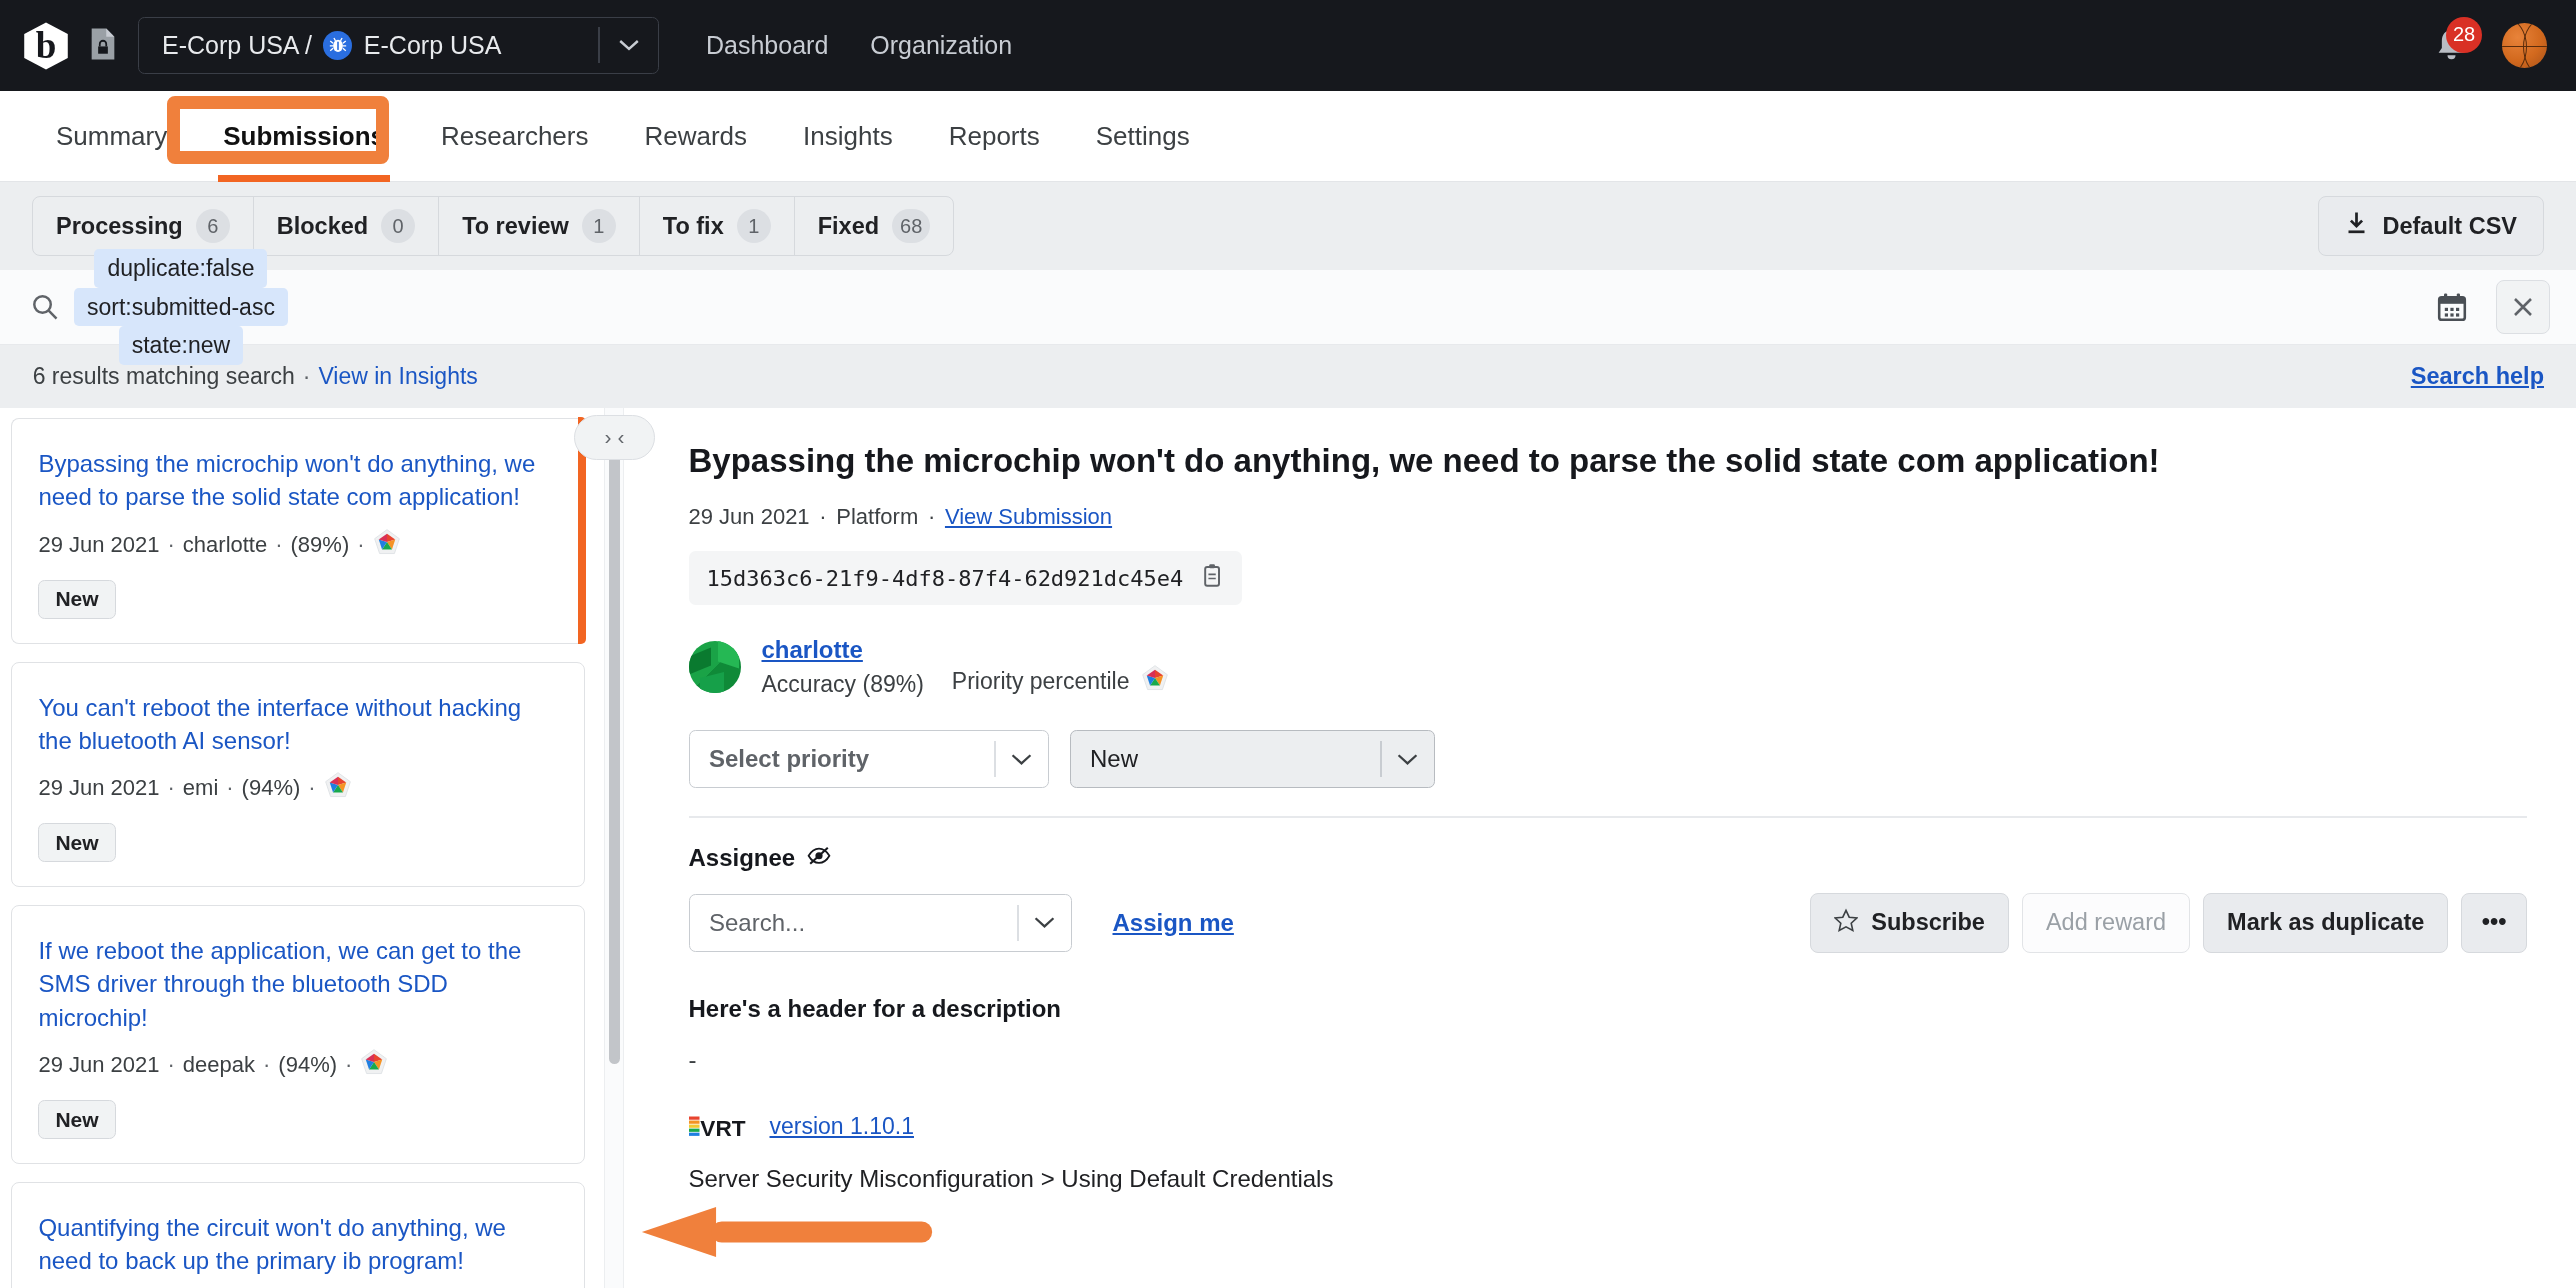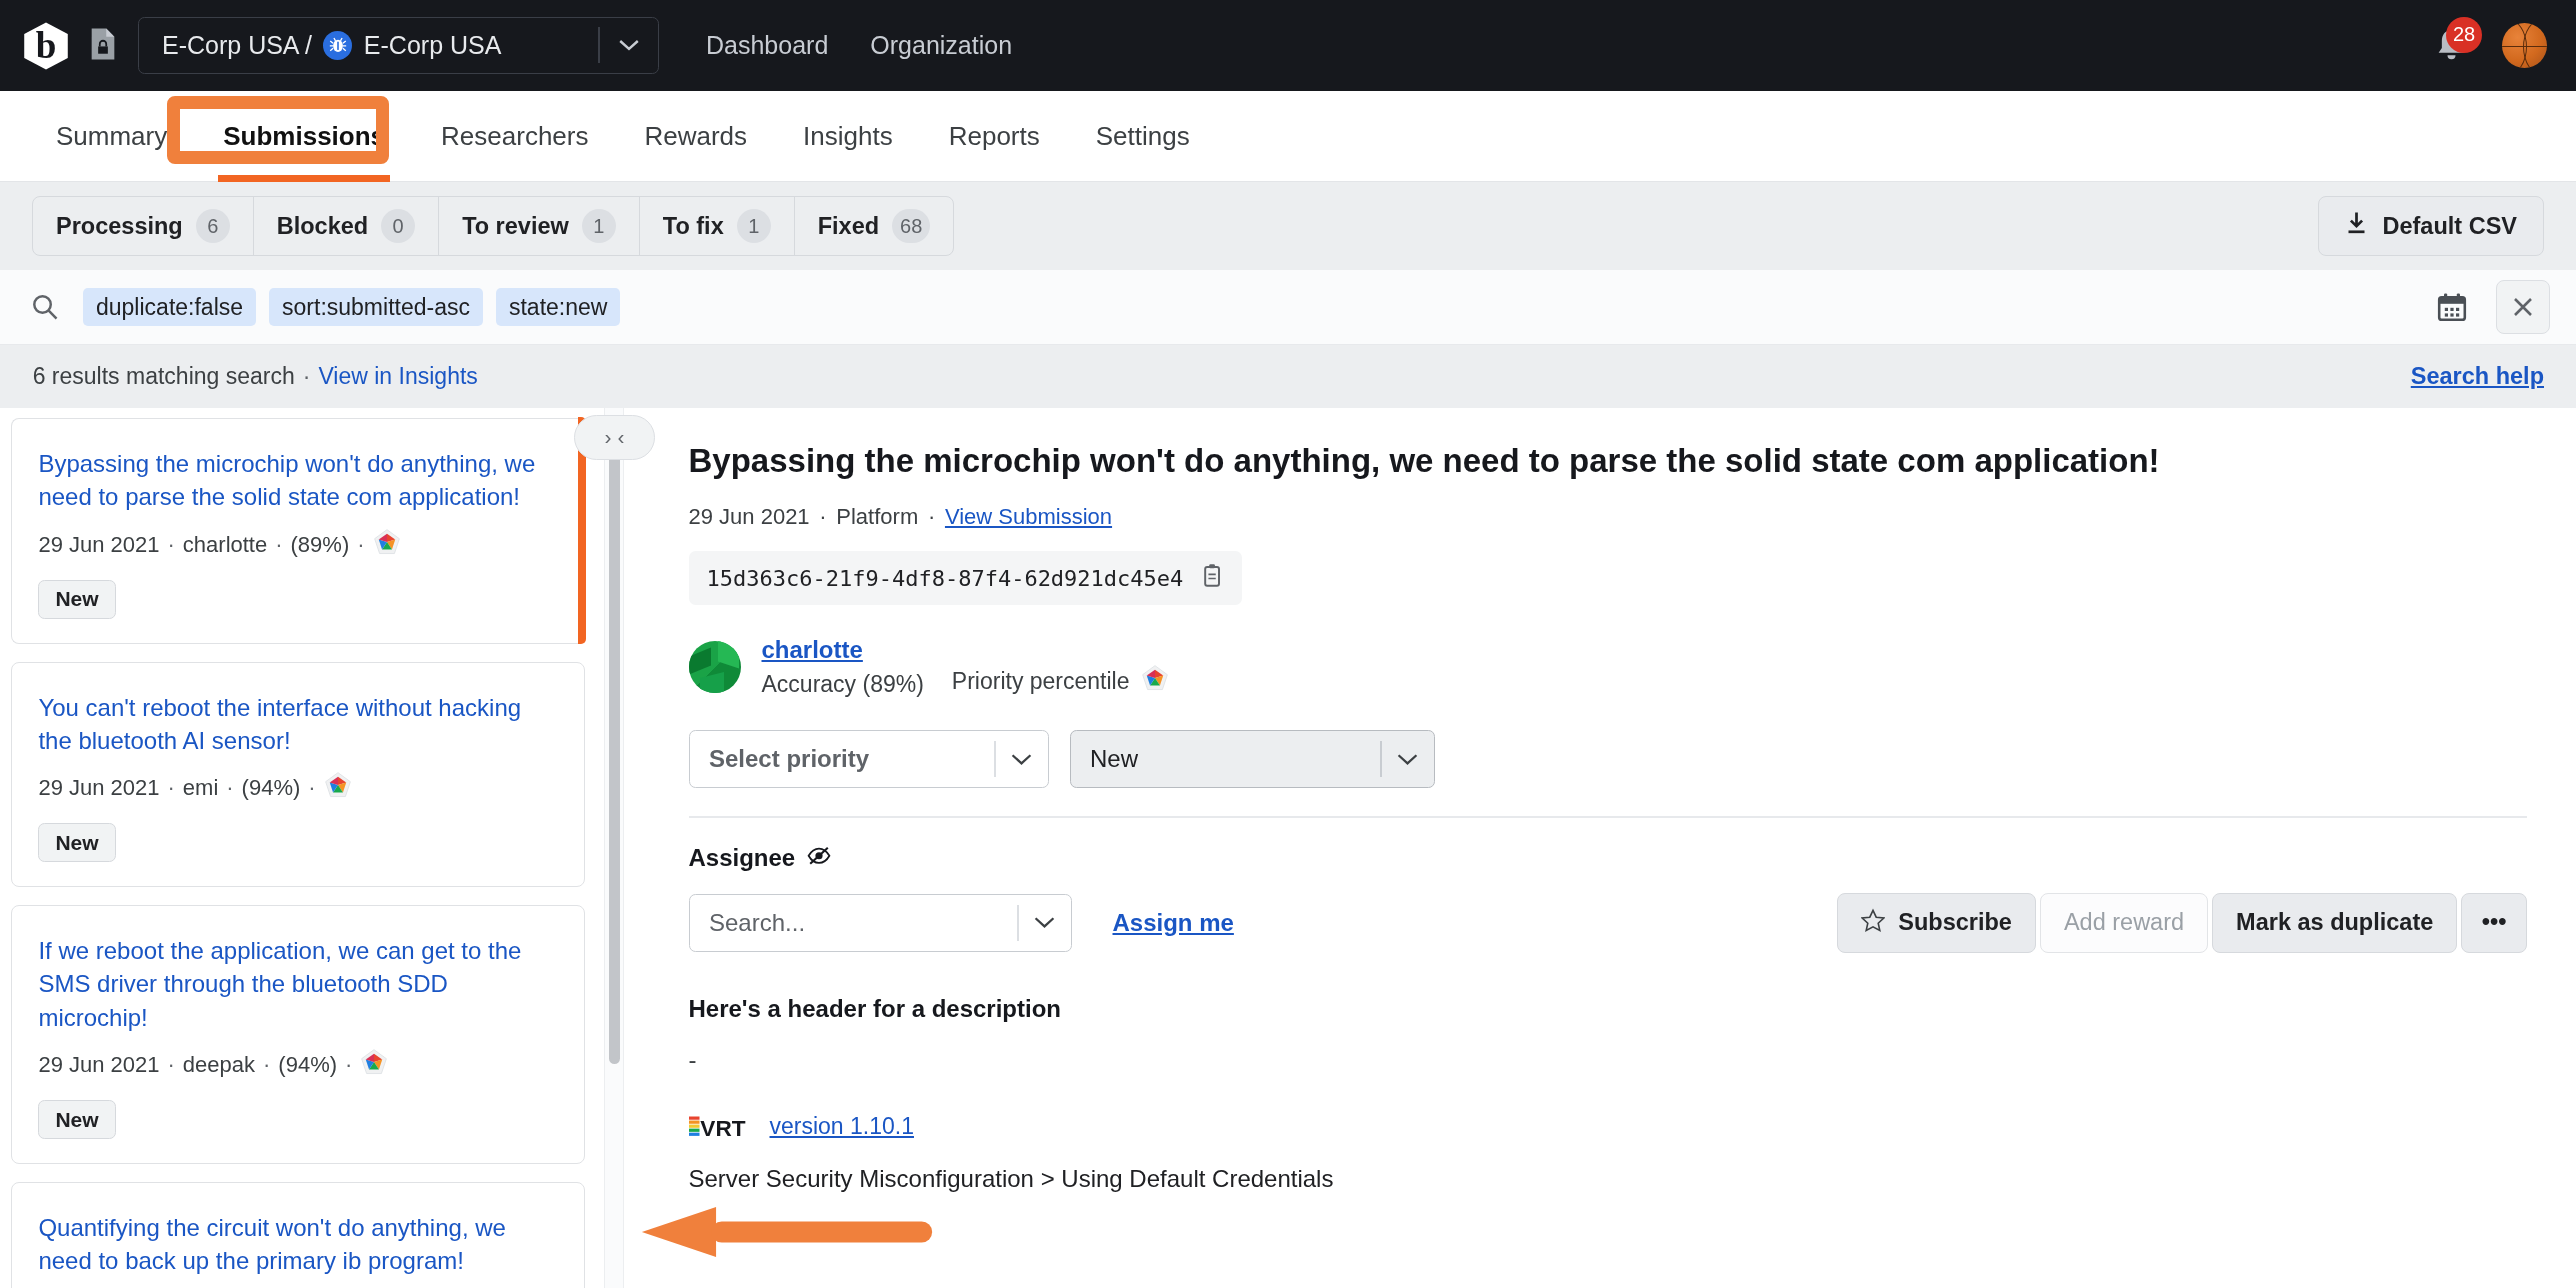--- a/index.html
+++ b/index.html
@@ -217,21 +217,21 @@
   
   .searchrow {
     height: 75px;
     background: #fafbfc;
     display: flex;
     align-items: center;
     padding: 0 26px 0 23px;
     border-bottom: 1.6px solid #e7e9ec;
   }
   .search-icon-wrap { width: 44px; display: flex; justify-content: center; }
-  .tokens { display: flex; gap: 13px; align-items: center; margin-left: 16px; }
+  .tokens { display: flex; align-items: center; margin-left: 7px; flex-direction: column; }
   .token {
     background: #d7e6fb;
     color: #202124;
     font-size: 23px;
     border-radius: 4.9px;
     padding: 5.7px 13px;
     white-space: nowrap;
   }
   .search-right { margin-left: auto; display: flex; align-items: center; gap: 23px; }
   .icon-btn-plain { width: 42px; height: 42px; display:flex; align-items:center; justify-content:center; }
@@ -441,21 +441,21 @@
     font-size: 24px;
     font-weight: bold;
     color: #16181d;
     display: flex;
     align-items: center;
     gap: 11.4px;
     margin-bottom: 21px;
   }
   .assignee-row { display: flex; align-items: center; gap: 41px; }
   .assign-me { color: #1a56c4; font-size: 24px; font-weight: bold; white-space: nowrap; }
-  .actions { margin-left: auto; display: flex; align-items: flex-start; gap: 4px; }
+  .actions { margin-left: auto; display: flex; align-items: flex-start; gap: 13px; }
   .btn {
     height: 60px;
     border: 1.6px solid #d6d9dd;
     border-radius: 8px;
     background: #e9ebee;
     font-size: 23.5px;
     font-weight: bold;
     color: #202124;
     display: flex; align-items: center; justify-content: center;
     gap: 13px;

